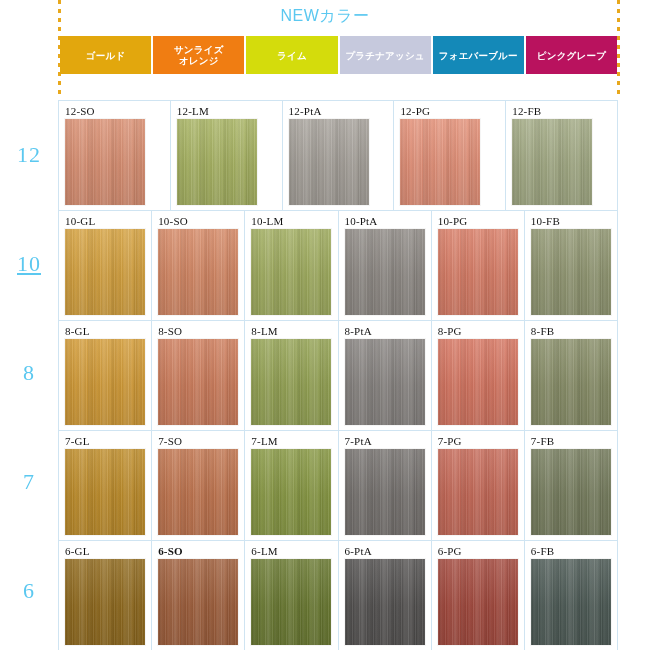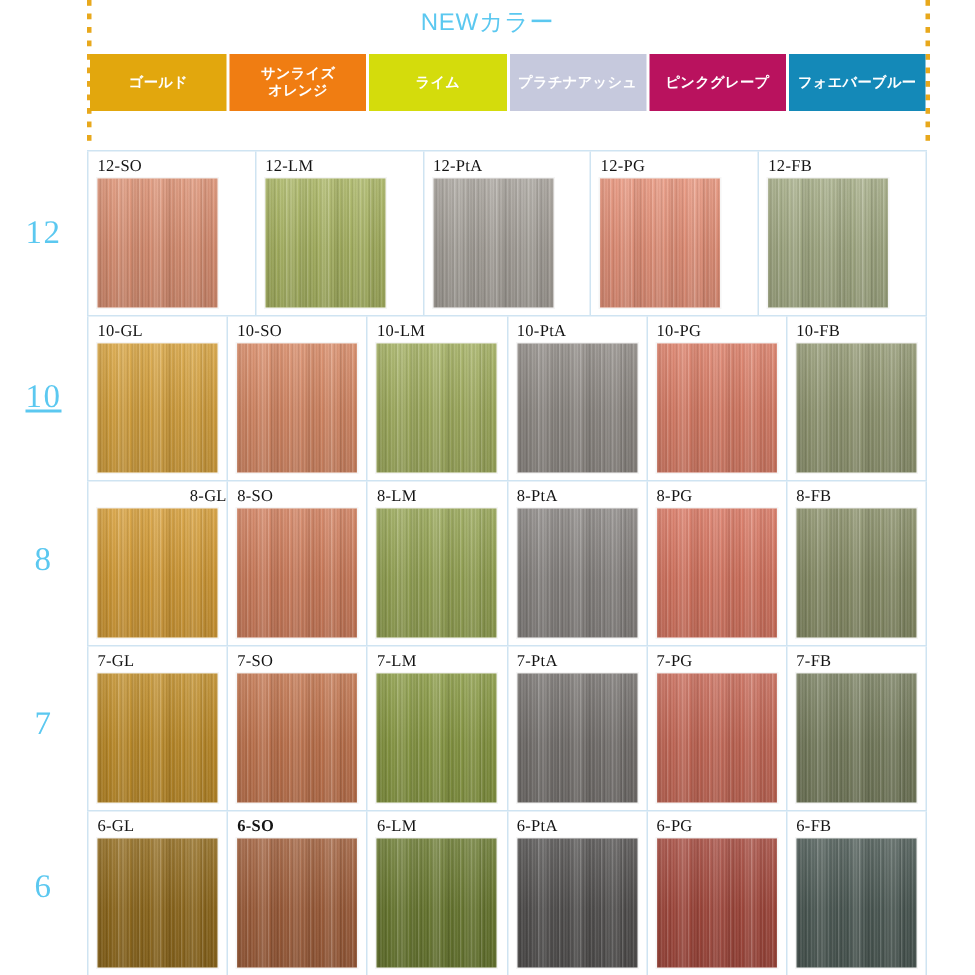--- a/index.html
+++ b/index.html
@@ -136,22 +136,22 @@
   <div class="dot-rule right" style="background-image: linear-gradient(rgb(232, 168, 28) 0px, rgb(232, 168, 28) 4px, transparent 4px, transparent 9px);"></div>
 
   <div class="title" style="color: rgb(91, 200, 240);">NEWカラー</div>
 
   <div class="chips">
     <div class="chip" style="background: rgb(226, 167, 13); color: rgb(255, 255, 255);">ゴールド</div>
     <div class="chip" style="background: rgb(240, 125, 18); color: rgb(255, 255, 255);">サンライズ
 オレンジ</div>
     <div class="chip" style="background: rgb(212, 220, 12); color: rgb(255, 255, 255);">ライム</div>
     <div class="chip" style="background: rgb(198, 201, 221); color: rgb(255, 255, 255);">プラチナアッシュ</div>
+    <div class="chip" style="background: rgb(20, 137, 184); color: rgb(255, 255, 255);">フォエバーブルー</div>
     <div class="chip" style="background: rgb(185, 18, 94); color: rgb(255, 255, 255);">ピンクグレープ</div>
-    <div class="chip" style="background: rgb(20, 137, 184); color: rgb(255, 255, 255);">フォエバーブルー</div>
   </div>
 
   <div class="levels">
     <div class="level" style="color: rgb(91, 200, 240);">12</div>
     <div class="level" style="color: rgb(91, 200, 240); text-decoration: underline;">10</div>
     <div class="level" style="color: rgb(91, 200, 240);">8</div>
     <div class="level" style="color: rgb(91, 200, 240);">7</div>
     <div class="level" style="color: rgb(91, 200, 240);">6</div>
   </div>
 
@@ -198,21 +198,21 @@
         <div class="cell" style="border-color: rgb(207, 228, 242);">
           <span class="cell-label">10-PG</span>
           <div class="swatch" style="background: rgb(221, 127, 104);"></div>
         </div>
         <div class="cell" style="border-color: rgb(207, 228, 242);">
           <span class="cell-label">10-FB</span>
           <div class="swatch" style="background: rgb(148, 154, 116);"></div>
         </div>
       </div>
     <div class="row" style="border-color: rgb(207, 228, 242);">
-        <div class="cell" style="border-color: rgb(207, 228, 242); text-align: right;">
+        <div class="cell" style="border-color: rgb(207, 228, 242);">
           <span class="cell-label">8-GL</span>
           <div class="swatch" style="background: rgb(215, 158, 55);"></div>
         </div>
         <div class="cell" style="border-color: rgb(207, 228, 242);">
           <span class="cell-label">8-SO</span>
           <div class="swatch" style="background: rgb(210, 127, 93);"></div>
         </div>
         <div class="cell" style="border-color: rgb(207, 228, 242);">
           <span class="cell-label">8-LM</span>
           <div class="swatch" style="background: rgb(151, 166, 85);"></div>

